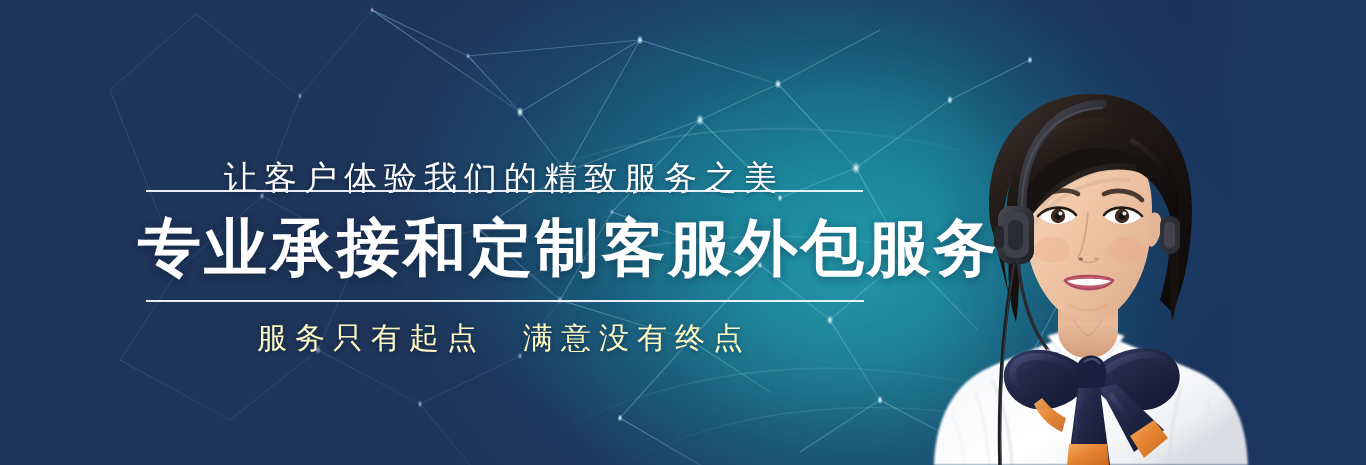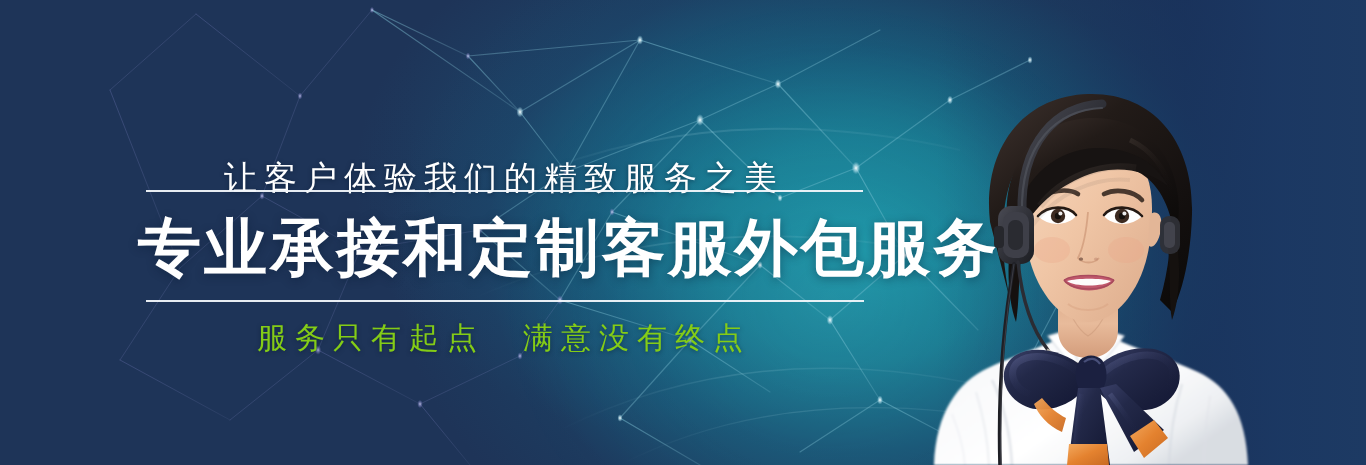--- a/index.html
+++ b/index.html
@@ -117,21 +117,21 @@
   }
   .subtagline {
     position: absolute;
     left: 145px;
     top: 318px;
     width: 718px;
     text-align: center;
     font-family: "DejaVu Serif", "Liberation Serif", serif;
     font-size: 30px;
     letter-spacing: 8px;
-    color: #84cc16;
+    color: #fef9c3;
     white-space: nowrap;
     text-shadow: 0 1px 4px rgba(6,24,46,0.5);
   }
 
   
   .person {
     position: absolute;
     left: 872px;
     top: 0;
     width: 400px;

